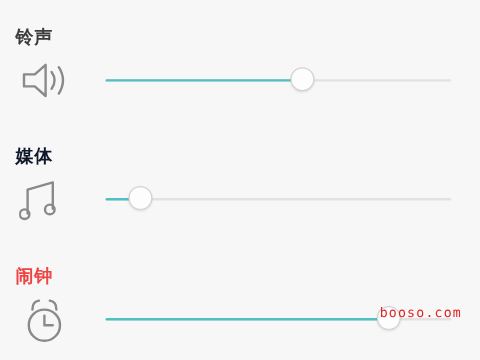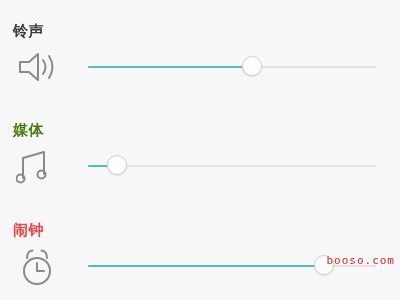--- a/index.html
+++ b/index.html
@@ -78,21 +78,21 @@
     height: 20px;
     margin-left: -10px;
     box-sizing: border-box;
     border-radius: 50%;
     background: #fdfdfd;
     border: 1px solid #d2d2d2;
     box-shadow: 0 1px 2px rgba(0,0,0,0.10);
   }
   .watermark {
     position: absolute;
-    right: 5px;
+    right: 15px;
     bottom: 1px;
     font-family: "DejaVu Sans Mono", "Liberation Mono", monospace;
     font-size: 11px;
     letter-spacing: 1px;
     color: #e02626;
     white-space: nowrap;
   }
 </style>
 </head>
 <body>
@@ -109,21 +109,21 @@
       </svg>
     </div>
     <div class="slider">
       <div class="track-base" style="background: rgb(226, 226, 226);"></div>
       <div class="track-fill" style="width: 57%; background: rgb(82, 191, 196);"></div>
       <div class="thumb" style="left: 57%;"></div>
     </div>
   </div>
 
   <div class="volume-row" style="top:121px;">
-    <div class="row-label" style="color: #4d7c0f;">媒体</div>
+    <div class="row-label" style="color: #0f172a;">媒体</div>
     <div class="row-icon">
       <svg width="44" height="38" viewBox="0 0 44 38">
         <path d="M7 31 L7 11 L28 5 L28 27" fill="none" stroke="#8a8a8a" stroke-width="2" stroke-linejoin="round" stroke-linecap="round"></path>
         <circle cx="4.5" cy="31.5" r="4" fill="none" stroke="#8a8a8a" stroke-width="2"></circle>
         <circle cx="25.5" cy="27.5" r="4" fill="none" stroke="#8a8a8a" stroke-width="2"></circle>
       </svg>
     </div>
     <div class="slider">
       <div class="track-base" style="background: rgb(226, 226, 226);"></div>
       <div class="track-fill" style="width: 10%; background: rgb(82, 191, 196);"></div>

